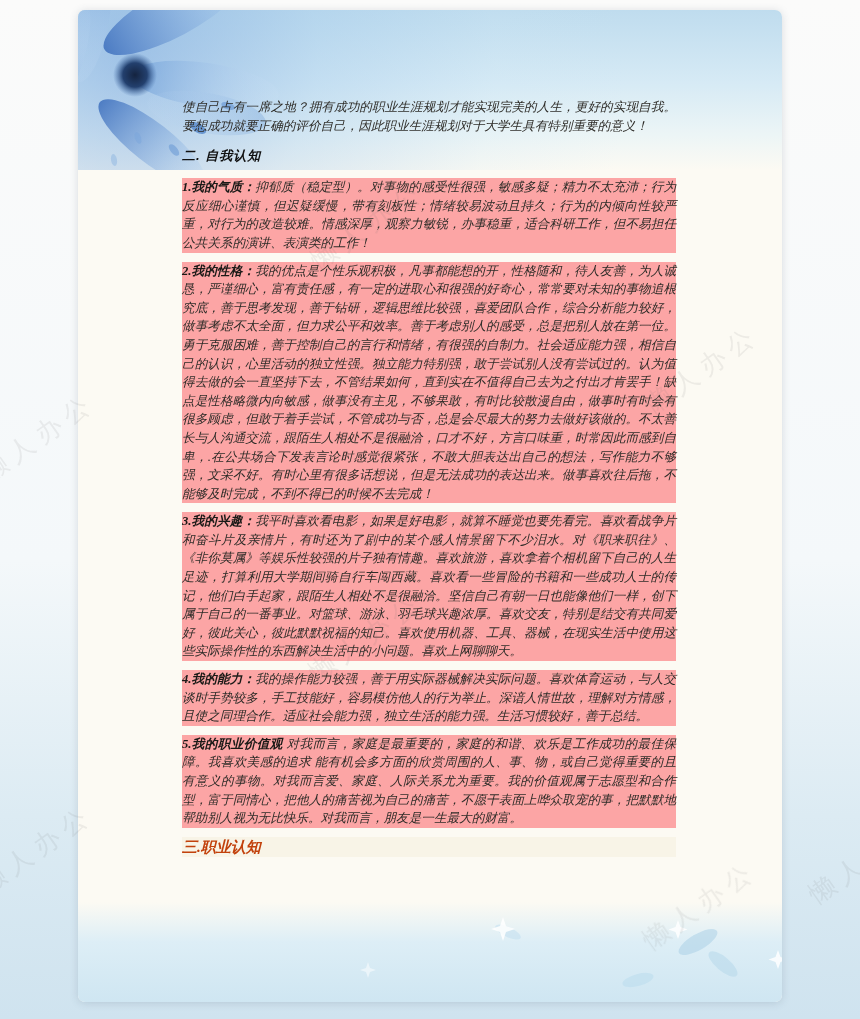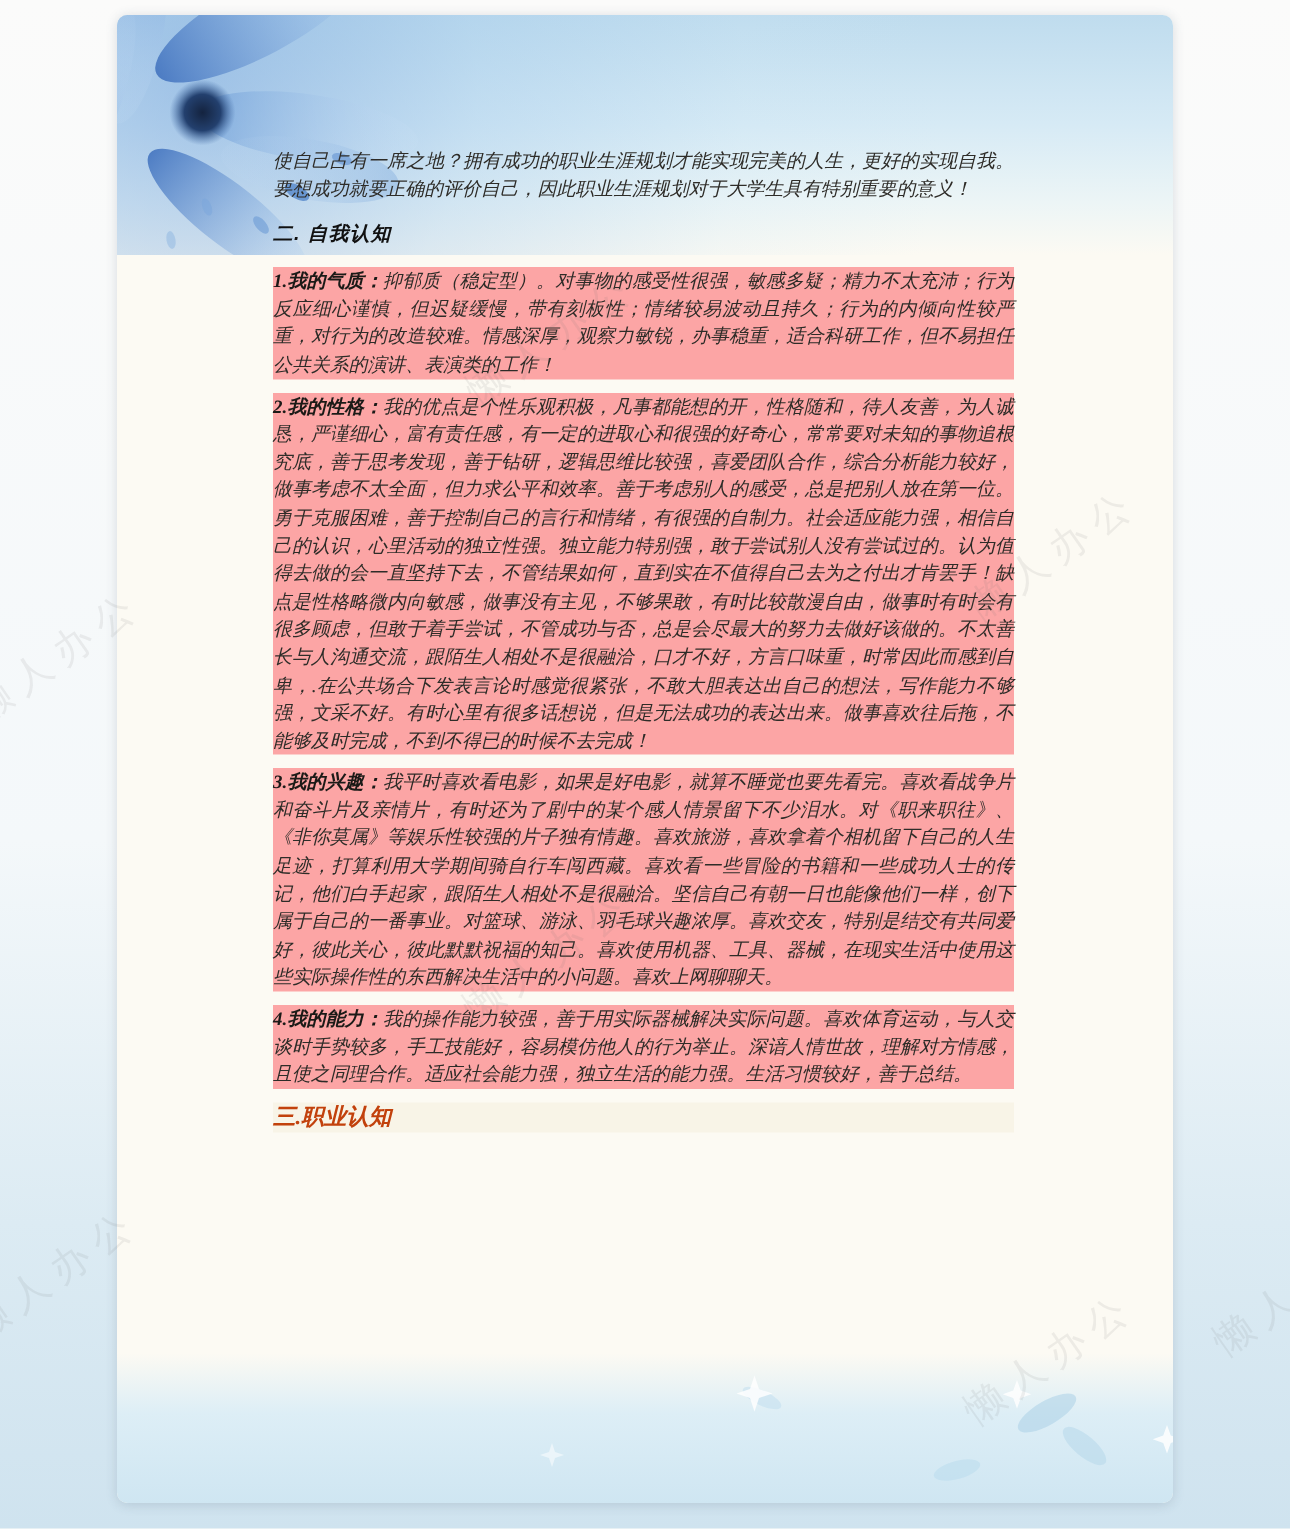--- a/index.html
+++ b/index.html
@@ -121,20 +121,21 @@
     <h1 class="sec">二. 自我认知</h1>
 
     <p class="para"><b>1.我的气质：</b><span>抑郁质（稳定型）。对事物的感受性很强，敏感多疑；精力不太充沛；行为反应细心谨慎，但迟疑缓慢，带有刻板性；情绪较易波动且持久；行为的内倾向性较严重，对行为的改造较难。情感深厚，观察力敏锐，办事稳重，适合科研工作，但不易担任公共关系的演讲、表演类的工作！</span></p>
 
     <p class="para"><b>2.我的性格：</b><span>我的优点是个性乐观积极，凡事都能想的开，性格随和，待人友善，为人诚恳，严谨细心，富有责任感，有一定的进取心和很强的好奇心，常常要对未知的事物追根究底，善于思考发现，善于钻研，逻辑思维比较强，喜爱团队合作，综合分析能力较好，做事考虑不太全面，但力求公平和效率。善于考虑别人的感受，总是把别人放在第一位。勇于克服困难，善于控制自己的言行和情绪，有很强的自制力。社会适应能力强，相信自己的认识，心里活动的独立性强。独立能力特别强，敢于尝试别人没有尝试过的。认为值得去做的会一直坚持下去，不管结果如何，直到实在不值得自己去为之付出才肯罢手！缺点是性格略微内向敏感，做事没有主见，不够果敢，有时比较散漫自由，做事时有时会有很多顾虑，但敢于着手尝试，不管成功与否，总是会尽最大的努力去做好该做的。不太善长与人沟通交流，跟陌生人相处不是很融洽，口才不好，方言口味重，时常因此而感到自卑，.在公共场合下发表言论时感觉很紧张，不敢大胆表达出自己的想法，写作能力不够强，文采不好。有时心里有很多话想说，但是无法成功的表达出来。做事喜欢往后拖，不能够及时完成，不到不得已的时候不去完成！</span></p>
 
     <p class="para"><b>3.我的兴趣：</b><span>我平时喜欢看电影，如果是好电影，就算不睡觉也要先看完。喜欢看战争片和奋斗片及亲情片，有时还为了剧中的某个感人情景留下不少泪水。对《职来职往》、《非你莫属》等娱乐性较强的片子独有情趣。喜欢旅游，喜欢拿着个相机留下自己的人生足迹，打算利用大学期间骑自行车闯西藏。喜欢看一些冒险的书籍和一些成功人士的传记，他们白手起家，跟陌生人相处不是很融洽。坚信自己有朝一日也能像他们一样，创下属于自己的一番事业。对篮球、游泳、羽毛球兴趣浓厚。喜欢交友，特别是结交有共同爱好，彼此关心，彼此默默祝福的知己。喜欢使用机器、工具、器械，在现实生活中使用这些实际操作性的东西解决生活中的小问题。喜欢上网聊聊天。</span></p>
 
     <p class="para"><b>4.我的能力：</b><span>我的操作能力较强，善于用实际器械解决实际问题。喜欢体育运动，与人交谈时手势较多，手工技能好，容易模仿他人的行为举止。深谙人情世故，理解对方情感，且使之同理合作。适应社会能力强，独立生活的能力强。生活习惯较好，善于总结。</span></p>
 
+    <p class="para"><b>5.我的职业价值观 </b><span>对我而言，家庭是最重要的，家庭的和谐、欢乐是工作成功的最佳保障。我喜欢美感的追求 能有机会多方面的欣赏周围的人、事、物，或自己觉得重要的且有意义的事物。对我而言爱、家庭、人际关系尤为重要。我的价值观属于志愿型和合作型，富于同情心，把他人的痛苦视为自己的痛苦，不愿干表面上哗众取宠的事，把默默地帮助别人视为无比快乐。对我而言，朋友是一生最大的财富。</span></p>
 
     <h2 class="sec">三.职业认知</h2>
 
   </div>
 
 </div>
 
 <div class="wm w1">懒人办公</div>
 <div class="wm w2">懒人办公</div>
 <div class="wm w3">懒人办公</div>

